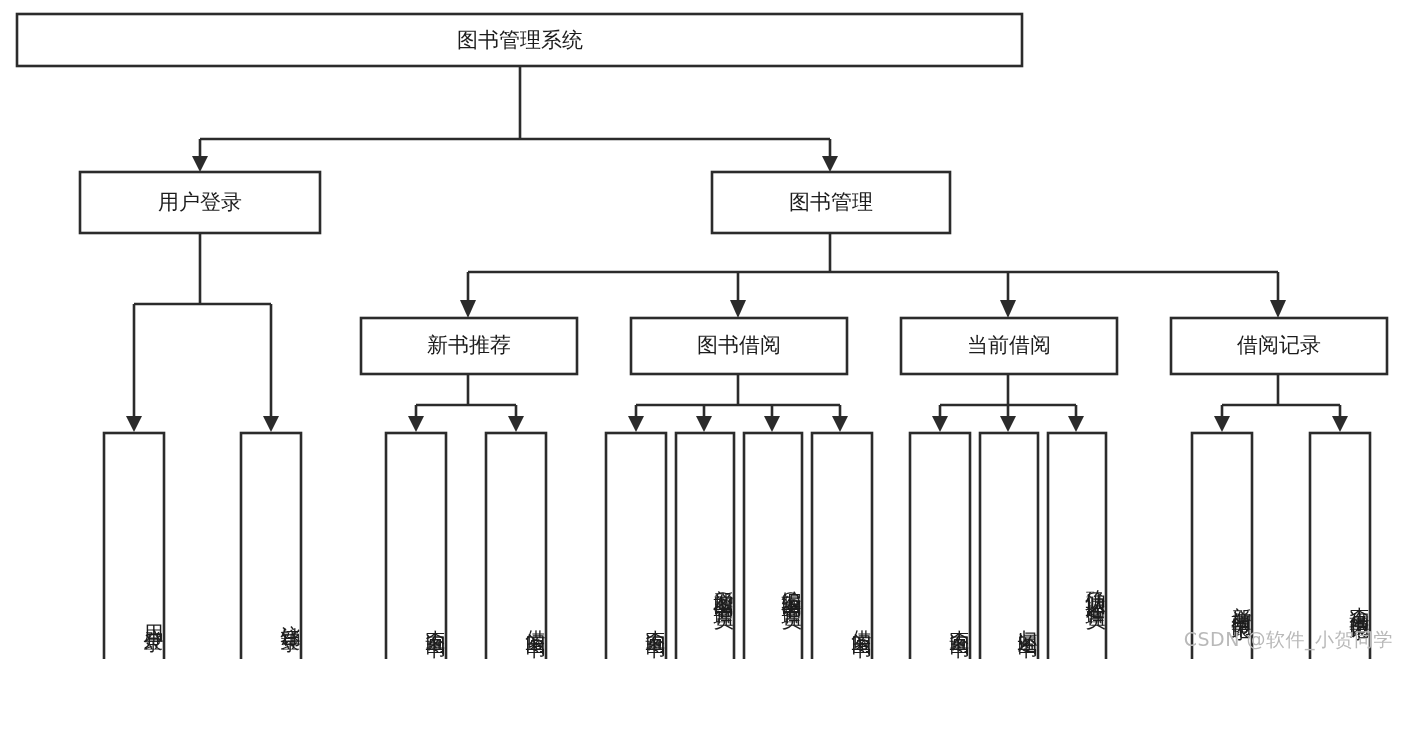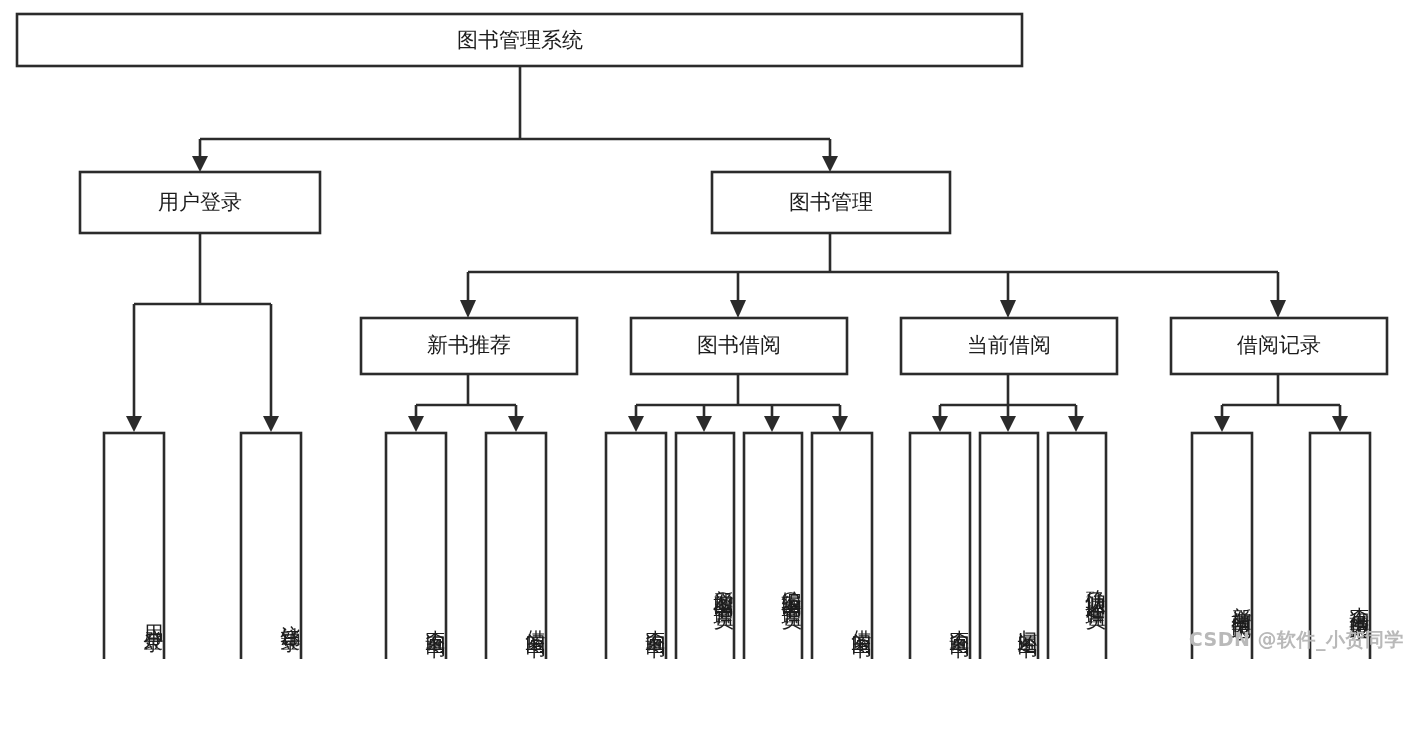--- a/index.html
+++ b/index.html
@@ -57,28 +57,27 @@
     color: #1c1c1c;
     text-align: center;
     white-space: nowrap;
     pointer-events: none;
     display: flex;
     align-items: flex-start;
     justify-content: center;
   }
   #watermark {
     position: absolute;
-    right: 1px;
+    right: 12px;
     bottom: 6px;
     font-family: "DejaVu Sans", "Liberation Sans", sans-serif;
     font-size: 19px;
     color: #b9b9b9;
     letter-spacing: 0.5px;
     user-select: none;
-    font-weight: bold;
   }
 </style>
 </head>
 <body>
 
 <div id="diagram-root">
 
   <svg id="flow-svg" viewBox="0 0 1405 747">
 
     <g>

